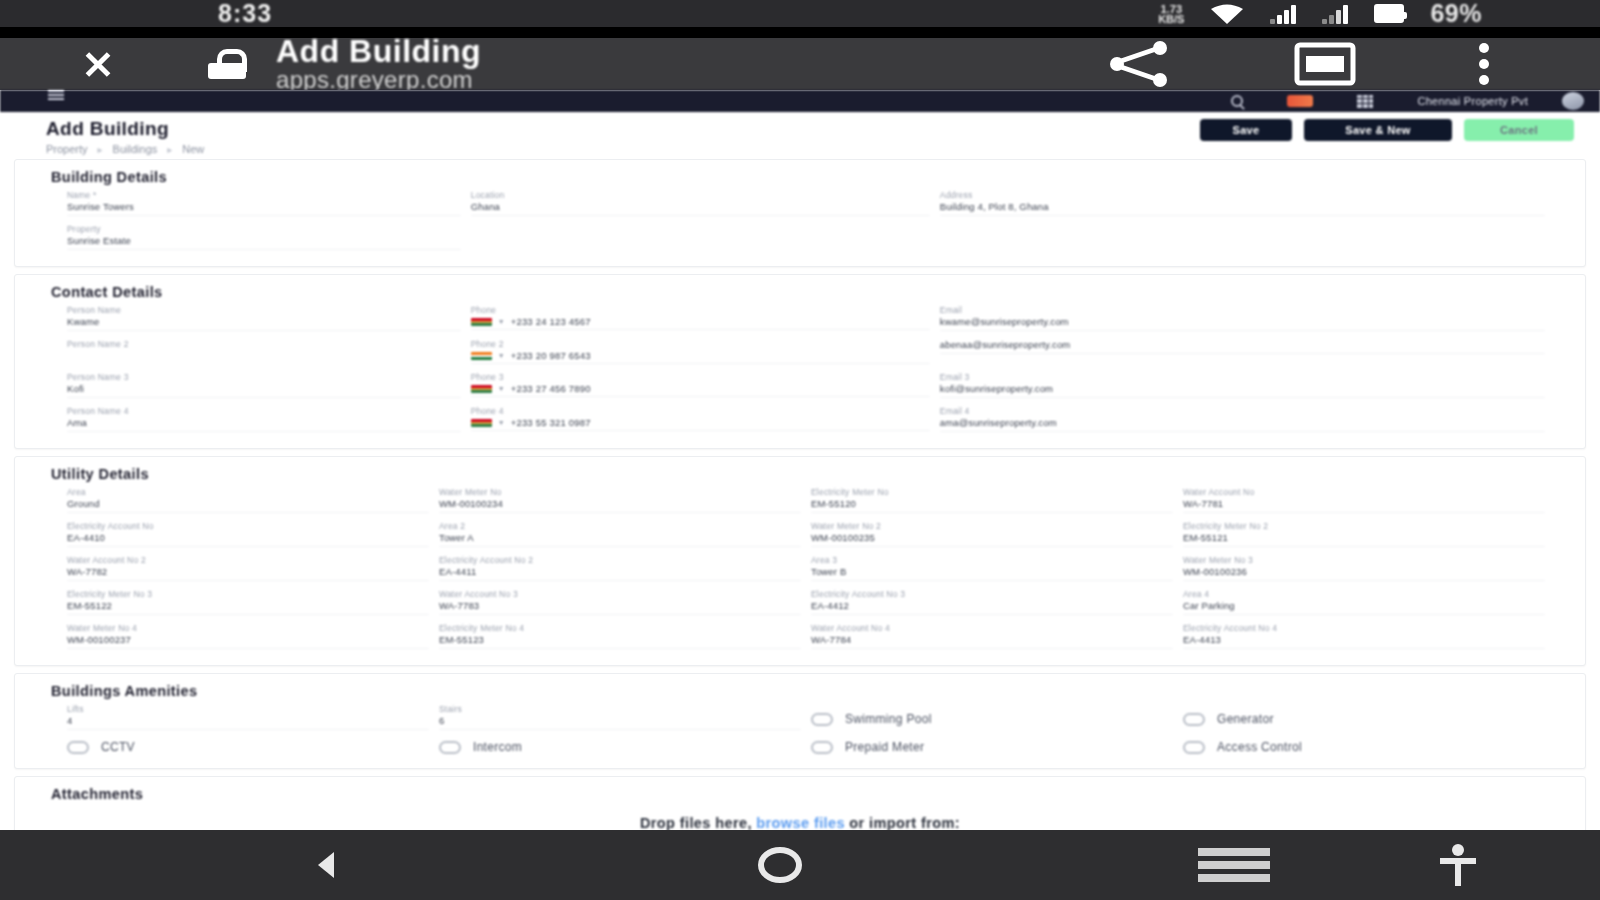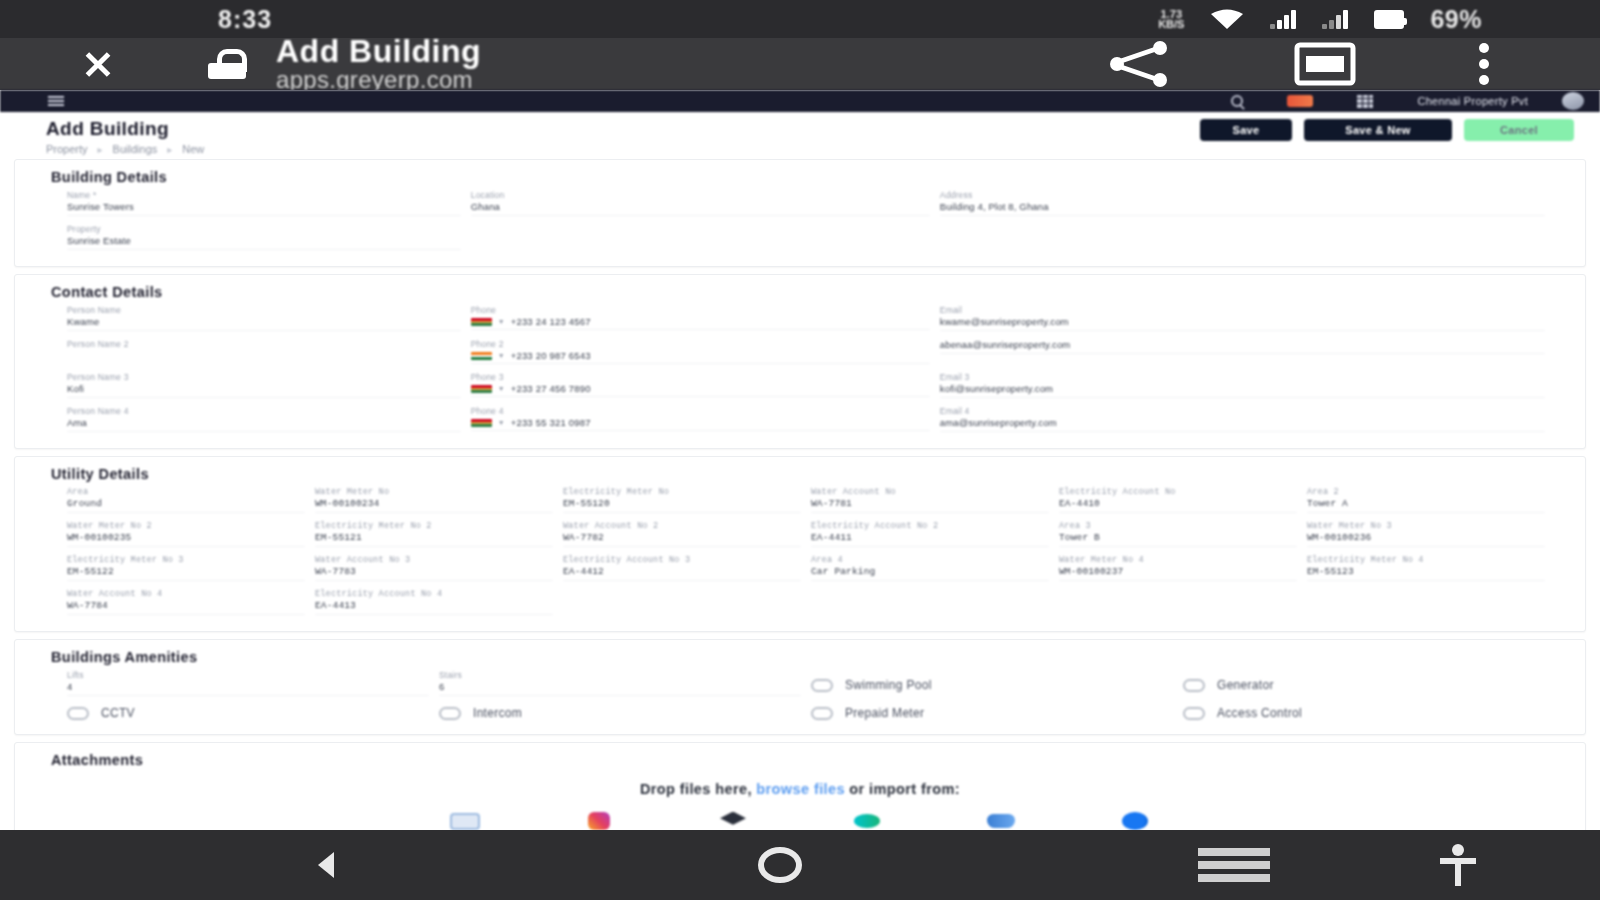--- a/index.html
+++ b/index.html
@@ -6,21 +6,21 @@
   html, body {
     width: 1600px; height: 900px;
     background: #000;
     font-family: "Liberation Sans", sans-serif;
     overflow: hidden;
   }
   .screen { position: relative; width: 1600px; height: 900px; background: #000; }
 
   
   .statusbar {
-    position: absolute; top: 0; left: 0; width: 1600px; height: 38px;
+    position: absolute; top: 0; left: 0; width: 1600px; height: 27px;
     background: #2b2b2e; display: flex; align-items: center;
     color: #e8e8e8;
   }
   .sb-clock {
     margin-left: 218px; font-size: 25px; font-weight: bold;
     letter-spacing: 1px; filter: blur(1.1px); color:#f0f0f0;
   }
   .sb-right {
     margin-left: auto; margin-right: 118px;
     display: flex; align-items: center; gap: 26px;
@@ -59,21 +59,21 @@
   .bb-title { font-size: 32px; font-weight: bold; line-height: 32px; letter-spacing:0.5px;}
   .bb-url { font-size: 24px; color: #d2d2d2; line-height: 26px; letter-spacing:0.3px;}
   .bb-actions { margin-left: auto; margin-right: 110px; display: flex; align-items: center; gap: 122px; filter: blur(0.6px); }
   .bb-share svg, .bb-note svg, .bb-menu svg { display:block; }
 
   
   .page { position: absolute; top: 90px; left: 0; width: 1600px; height: 740px; background: #fff; }
 
   
   .appnav {
-    position: relative; height: 22px; background: #1a1c2e; display:flex; align-items:center;
+    position: relative; height: 22px; background: #1a1c2e; display:flex; 
     color: #fff; filter: blur(0.8px);
   }
   .appnav .hamb { margin-left: 48px; width: 16px; height: 10px; display:flex; flex-direction:column; justify-content:space-between;}
   .appnav .hamb i { display:block; height: 2px; background:#cfd2e0; }
   .appnav-right { margin-left: auto; margin-right: 16px; display:flex; align-items:center; gap: 44px;}
   .an-search { width: 12px; height: 12px; border: 2px solid #b9bccb; border-radius: 50%; position: relative;}
   .an-search::after{content:"";position:absolute;right:-4px;bottom:-3px;width:6px;height:2px;background:#b9bccb;transform:rotate(45deg);}
   .an-bell { width: 26px; height: 12px; background: linear-gradient(90deg,#e8563a,#f07a4a); border-radius: 3px;}
   .an-grid { width: 16px; height: 13px; display:grid; grid-template-columns:repeat(3,1fr); grid-template-rows:repeat(3,1fr); gap:1px;}
   .an-grid i{background:#c3c6d4;}
@@ -359,21 +359,21 @@
           </div>
           <div class="field">
             <div class="f-label">Email 4</div>
             <div class="f-value ">ama@sunriseproperty.com</div>
           </div>
         </div>
     </div>
 
     <div class="card">
       <div class="sec-title">Utility Details</div>
-      <div class="grid" style="grid-template-columns:1fr 1fr 1fr 1fr 1fr 1fr;font-family:Liberation Mono, monospace;" id="utility-grid">
+      <div class="grid" style="grid-template-columns:1fr 1fr 1fr 1fr;" id="utility-grid">
           <div class="field">
             <div class="f-label">Area</div>
             <div class="f-value ">Ground</div>
           </div>
           <div class="field">
             <div class="f-label">Water Meter No</div>
             <div class="f-value ">WM-00100234</div>
           </div>
           <div class="field">
             <div class="f-label">Electricity Meter No</div>

